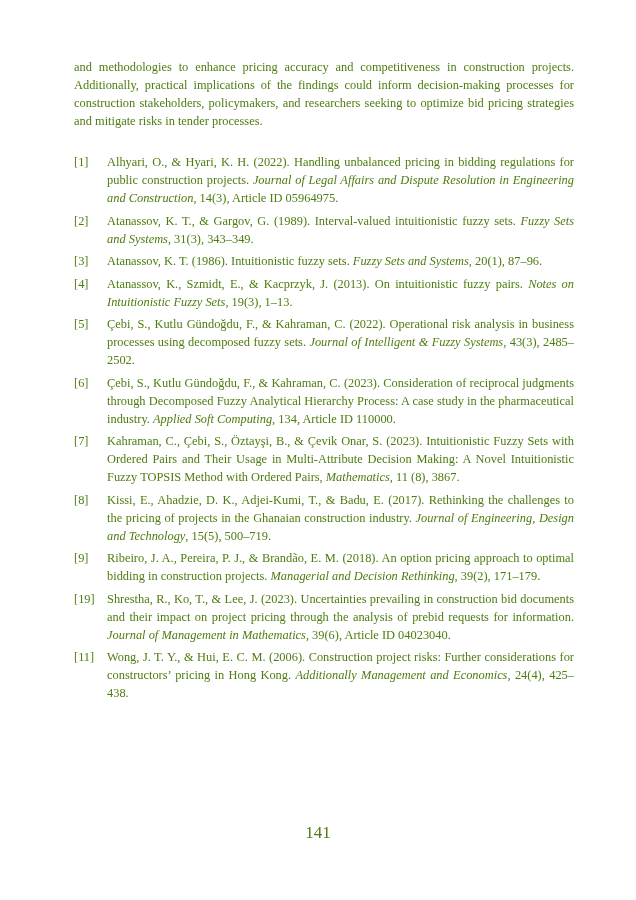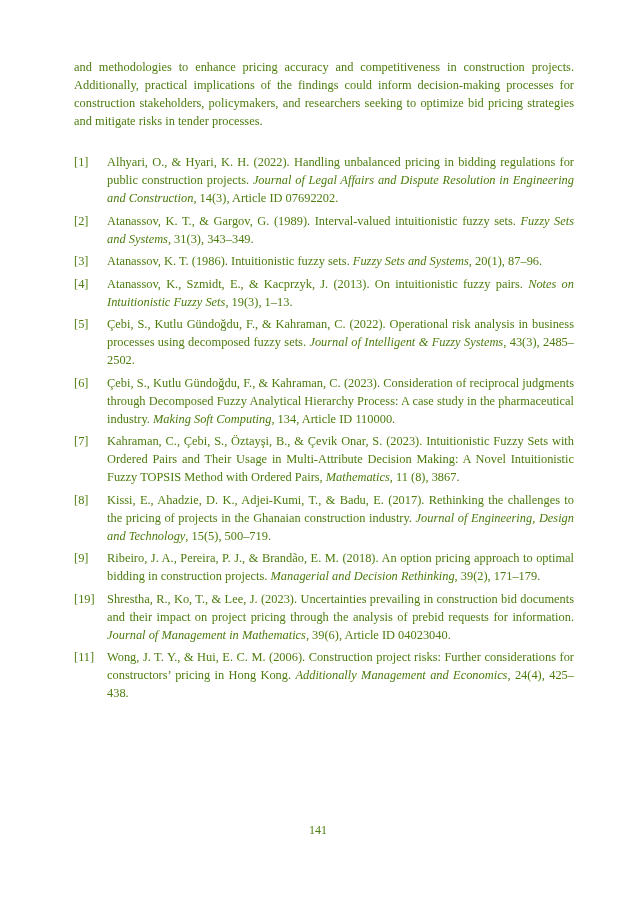--- a/index.html
+++ b/index.html
@@ -55,53 +55,53 @@
   }
   .italic {
     font-style: italic;
   }
   .page-number {
     position: absolute;
     left: 0;
     top: 823px;
     width: 100%;
     text-align: center;
-    font-size: 12px;
+    font-size: 17px;
   }
 </style>
 </head>
 <body>
 
 <div class="page">
   <div class="content">
     <p class="para">and methodologies to enhance pricing accuracy and competitiveness in construction projects. Additionally, practical implications of the findings could inform decision-making processes for construction stakeholders, policymakers, and researchers seeking to optimize bid pricing strategies and mitigate risks in tender processes.</p>
     <div class="refs-list">
         <div class="ref-item">
           <div class="ref-num">[1]</div>
-          <div class="ref-text"><span>Alhyari, O., &amp; Hyari, K. H. (2022). Handling unbalanced pricing in bidding regulations for public construction projects. </span><span class="italic">Journal of Legal Affairs and Dispute Resolution in Engineering and Construction</span><span>, 14(3), Article ID 07692202.</span></div>
+          <div class="ref-text"><span>Alhyari, O., &amp; Hyari, K. H. (2022). Handling unbalanced pricing in bidding regulations for public construction projects. </span><span class="italic">Journal of Legal Affairs and Dispute Resolution in Engineering and Construction</span><span>, 14(3), Article ID 05964975.</span></div>
         </div>
         <div class="ref-item">
           <div class="ref-num">[2]</div>
           <div class="ref-text"><span>Atanassov, K. T., &amp; Gargov, G. (1989). Interval-valued intuitionistic fuzzy sets. </span><span class="italic">Fuzzy Sets and Systems</span><span>, 31(3), 343–349.</span></div>
         </div>
         <div class="ref-item">
           <div class="ref-num">[3]</div>
           <div class="ref-text"><span>Atanassov, K. T. (1986). Intuitionistic fuzzy sets. </span><span class="italic">Fuzzy Sets and Systems</span><span>, 20(1), 87–96.</span></div>
         </div>
         <div class="ref-item">
           <div class="ref-num">[4]</div>
           <div class="ref-text"><span>Atanassov, K., Szmidt, E., &amp; Kacprzyk, J. (2013). On intuitionistic fuzzy pairs. </span><span class="italic">Notes on Intuitionistic Fuzzy Sets</span><span>, 19(3), 1–13.</span></div>
         </div>
         <div class="ref-item">
           <div class="ref-num">[5]</div>
           <div class="ref-text"><span>Çebi, S., Kutlu Gündoğdu, F., &amp; Kahraman, C. (2022). Operational risk analysis in business processes using decomposed fuzzy sets. </span><span class="italic">Journal of Intelligent &amp; Fuzzy Systems</span><span>, 43(3), 2485–2502.</span></div>
         </div>
         <div class="ref-item">
           <div class="ref-num">[6]</div>
-          <div class="ref-text"><span>Çebi, S., Kutlu Gündoğdu, F., &amp; Kahraman, C. (2023). Consideration of reciprocal judgments through Decomposed Fuzzy Analytical Hierarchy Process: A case study in the pharmaceutical industry. </span><span class="italic">Making Soft Computing</span><span>, 134, Article ID 110000.</span></div>
+          <div class="ref-text"><span>Çebi, S., Kutlu Gündoğdu, F., &amp; Kahraman, C. (2023). Consideration of reciprocal judgments through Decomposed Fuzzy Analytical Hierarchy Process: A case study in the pharmaceutical industry. </span><span class="italic">Applied Soft Computing</span><span>, 134, Article ID 110000.</span></div>
         </div>
         <div class="ref-item">
           <div class="ref-num">[7]</div>
           <div class="ref-text"><span>Kahraman, C., Çebi, S., Öztayşi, B., &amp; Çevik Onar, S. (2023). Intuitionistic Fuzzy Sets with Ordered Pairs and Their Usage in Multi-Attribute Decision Making: A Novel Intuitionistic Fuzzy TOPSIS Method with Ordered Pairs, </span><span class="italic">Mathematics</span><span>, 11 (8), 3867.</span></div>
         </div>
         <div class="ref-item">
           <div class="ref-num">[8]</div>
           <div class="ref-text"><span>Kissi, E., Ahadzie, D. K., Adjei-Kumi, T., &amp; Badu, E. (2017). Rethinking the challenges to the pricing of projects in the Ghanaian construction industry. </span><span class="italic">Journal of Engineering, Design and Technology</span><span>, 15(5), 500–719.</span></div>
         </div>
         <div class="ref-item">

